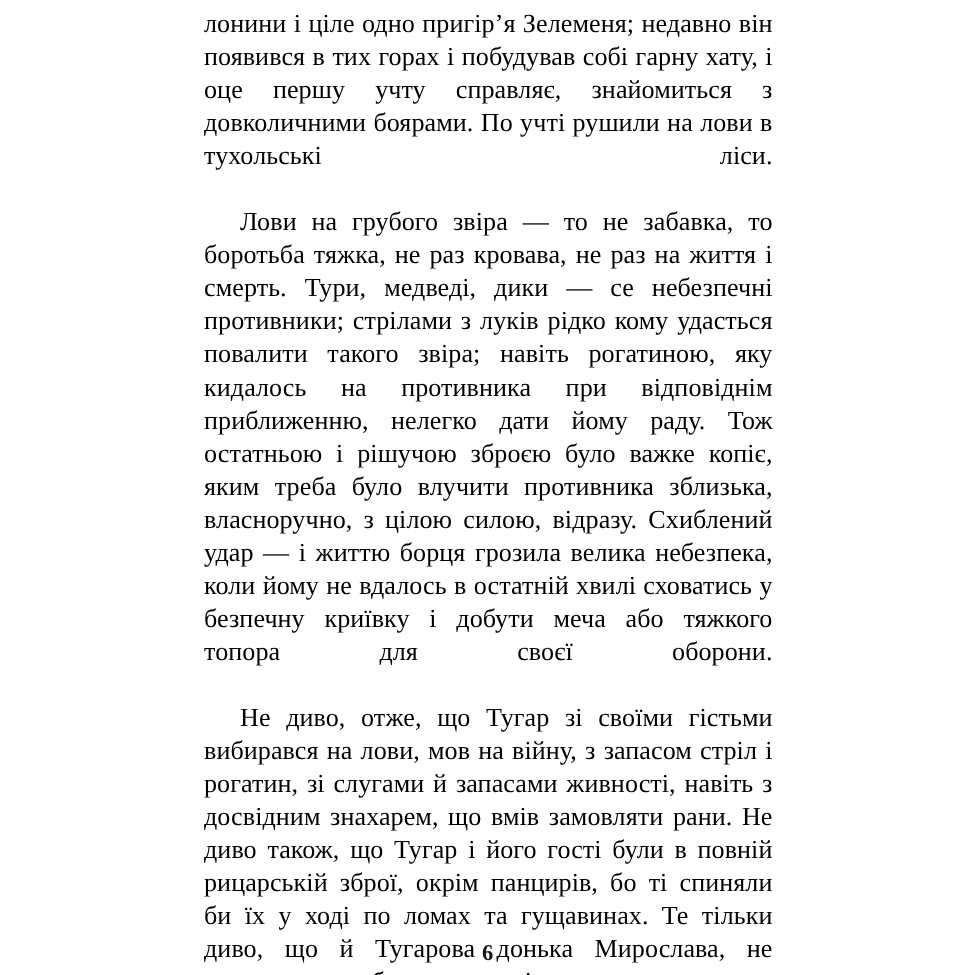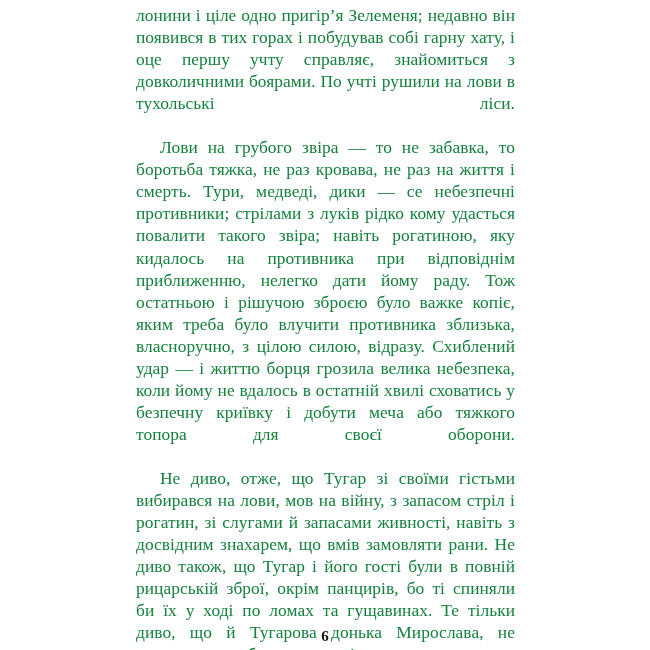--- a/index.html
+++ b/index.html
@@ -29,21 +29,21 @@
   }
 
   .para {
     margin: 0;
     padding: 0;
     text-indent: 24px;
     text-align: justify;
     text-justify: inter-word;
     font-size: 17.4px;
     line-height: 22.05px;
-    color: #15803d;
+    color: #000000;
     letter-spacing: 0.05px;
     word-spacing: 0.2px;
     hyphens: manual;
     -webkit-hyphens: manual;
   }
 
   .para.first {
     text-indent: 0;
   }
 

